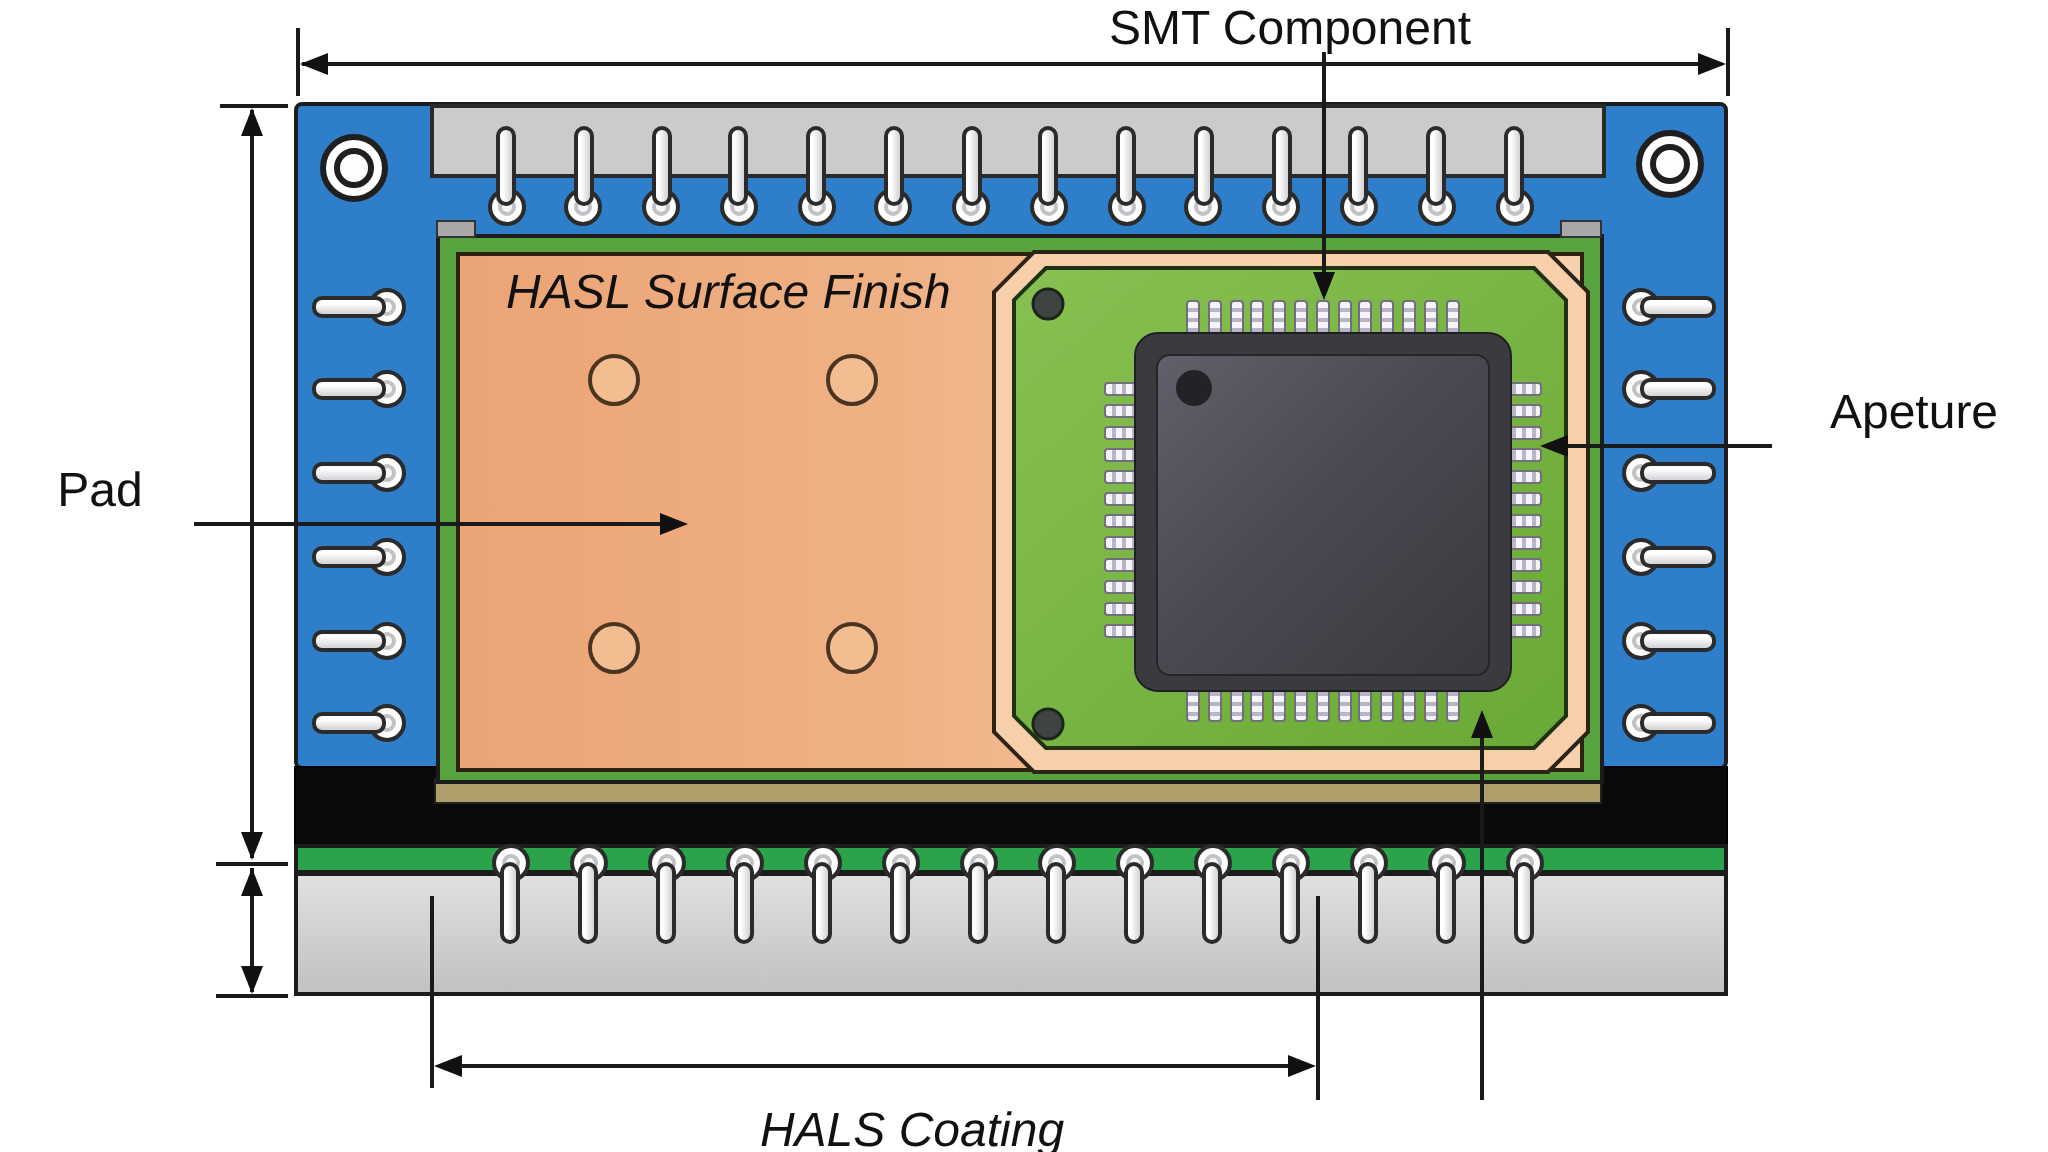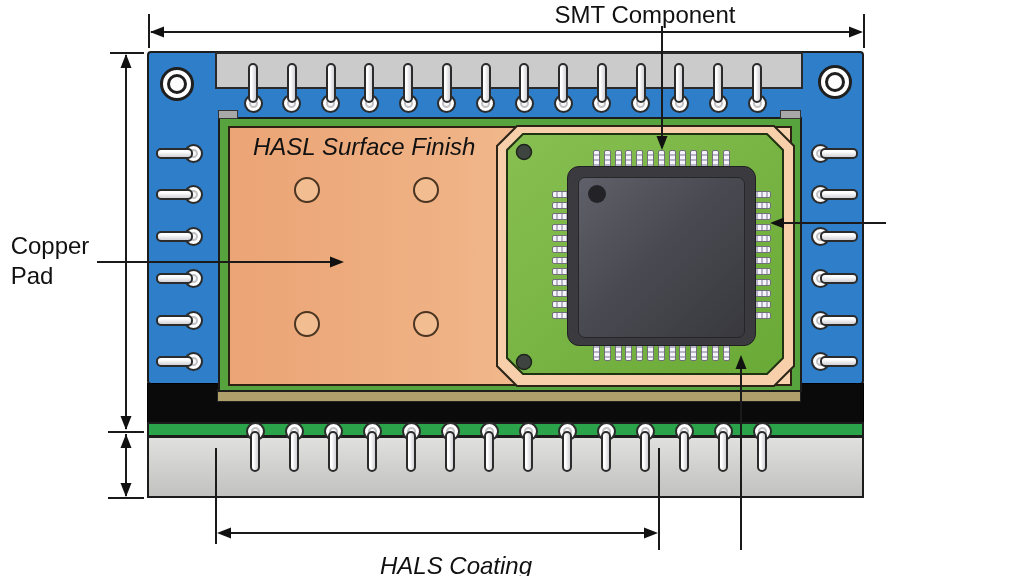--- a/index.html
+++ b/index.html
@@ -137,27 +137,27 @@
     <path d="M662,26 V145"></path>
     <polygon points="662,150 656.5,136 667.5,136"></polygon>
 
     <path d="M741,550 V360"></path>
     <polygon points="741,355 735.5,369 746.5,369"></polygon>
   </svg>
 
   <div class="label center" style="left:645px;top:1px;">SMT Component</div>
 
   <div class="label center" style="left:50px;top:231px;line-height:30px;">
-    <div>Copper</div>
     <div>Pad</div>
   </div>
 
   <div class="label" style="left:253px;top:133px;font-style:italic;">HASL Surface Finish</div>
 
   <div class="label center" style="left:957px;top:191px;line-height:32px;">
+    <div>Apeture</div>
   </div>
 
   <div class="label center" style="left:456px;top:552px;font-style:italic;">HALS Coating</div>
 
   <div class="abs smear"></div>
 
 <div class="abs ring" style="left: 243.5px; top: 93.5px;"></div>
     <div class="abs bar-v" style="left: 248px; top: 63px; height: 40px;"></div>
     <div class="abs ring" style="left: 282.27px; top: 93.5px;"></div>
     <div class="abs bar-v" style="left: 286.77px; top: 63px; height: 40px;"></div>

